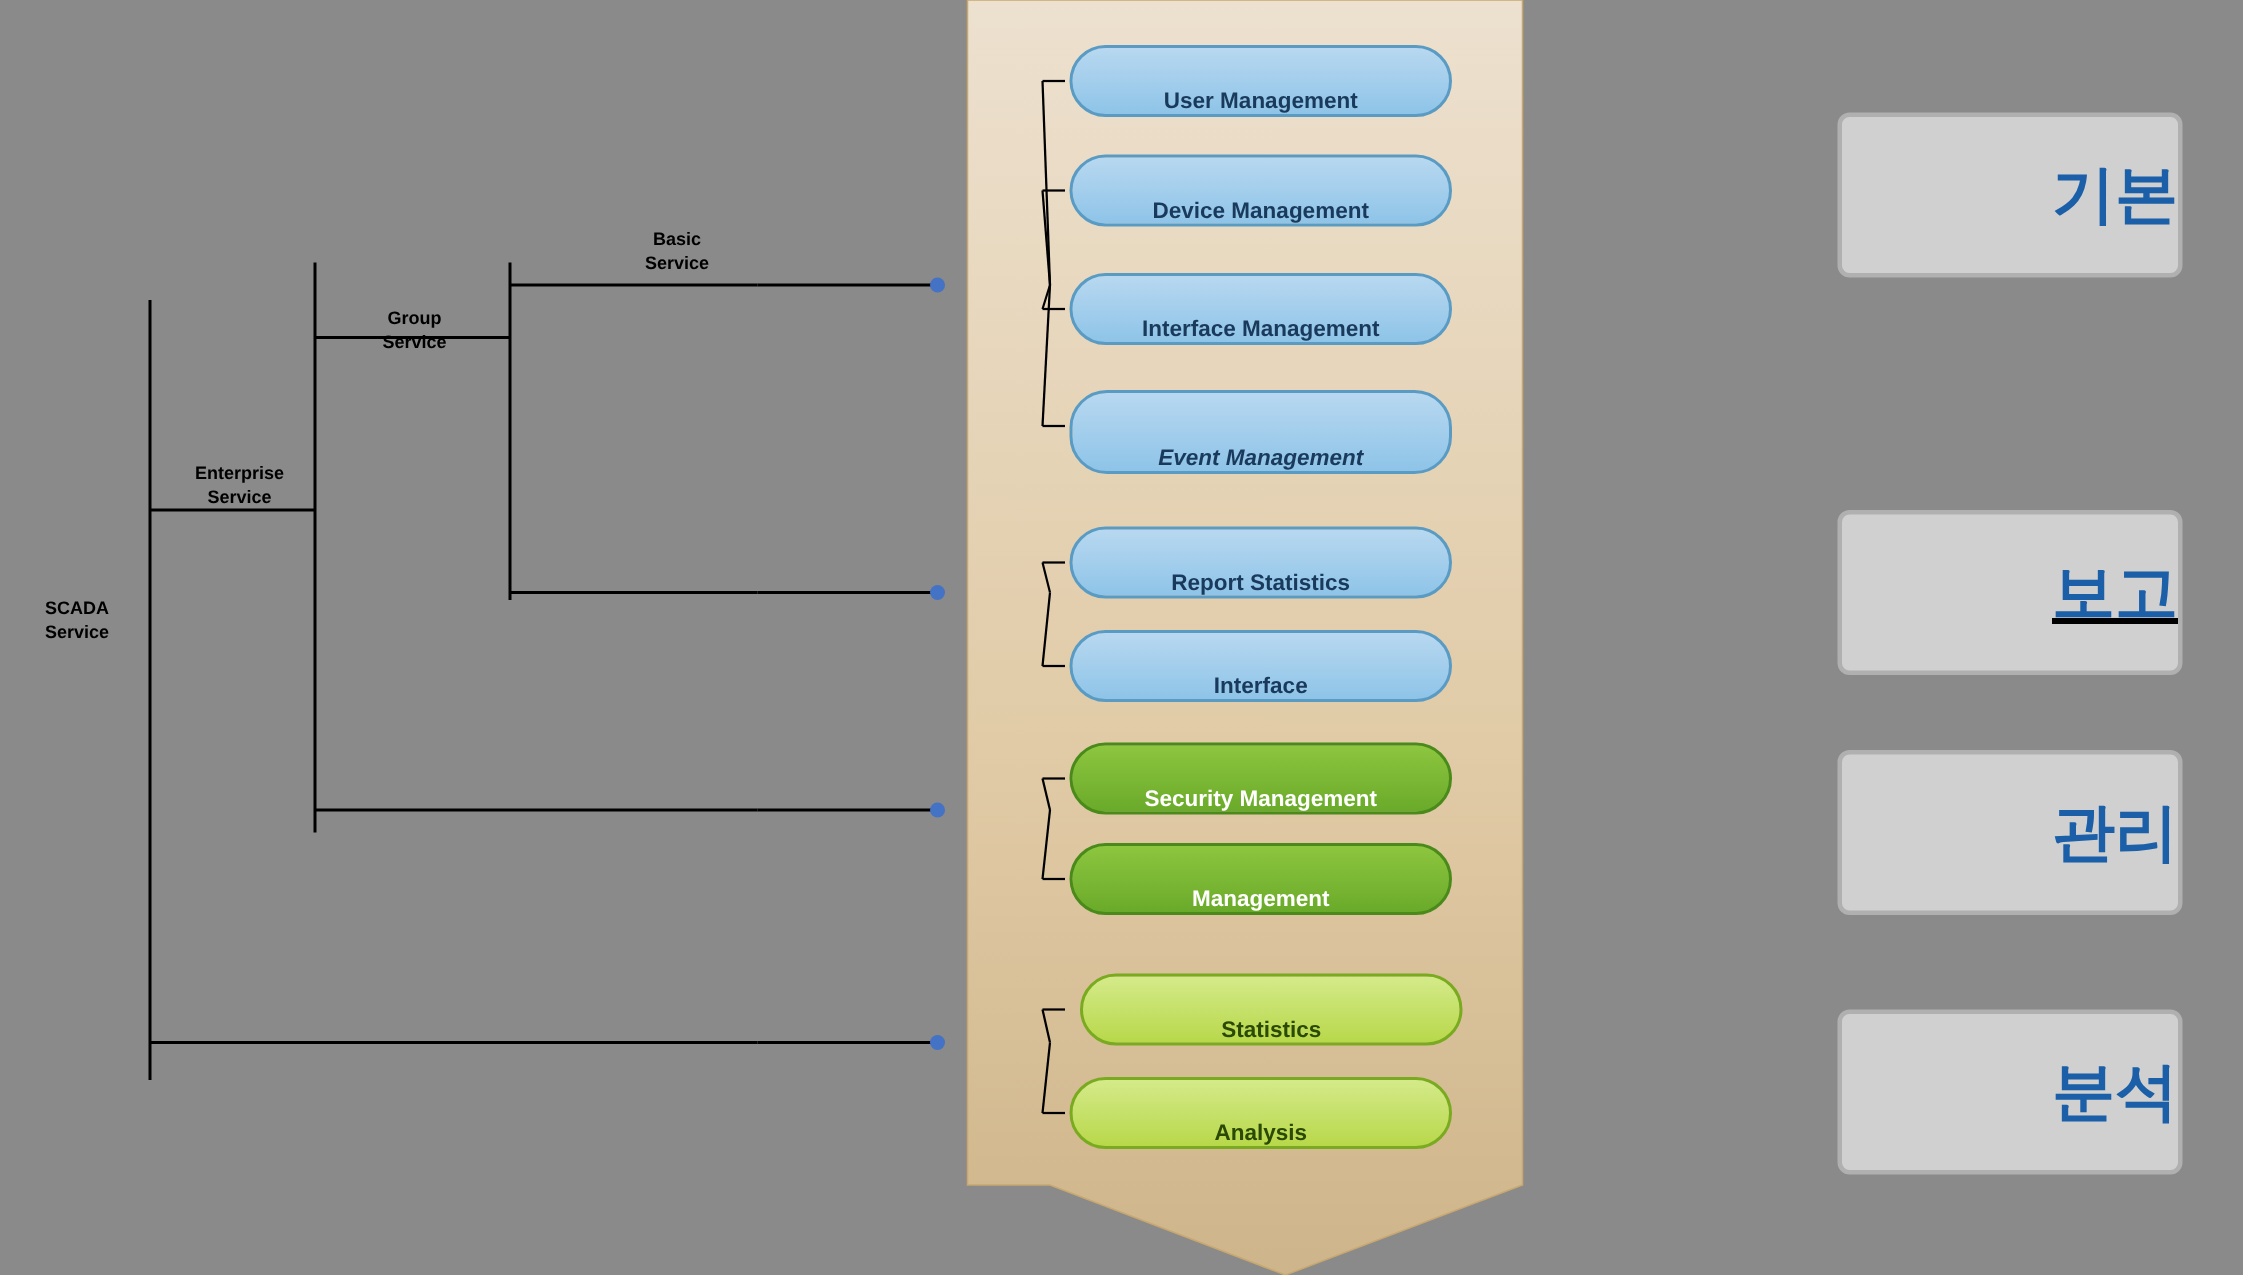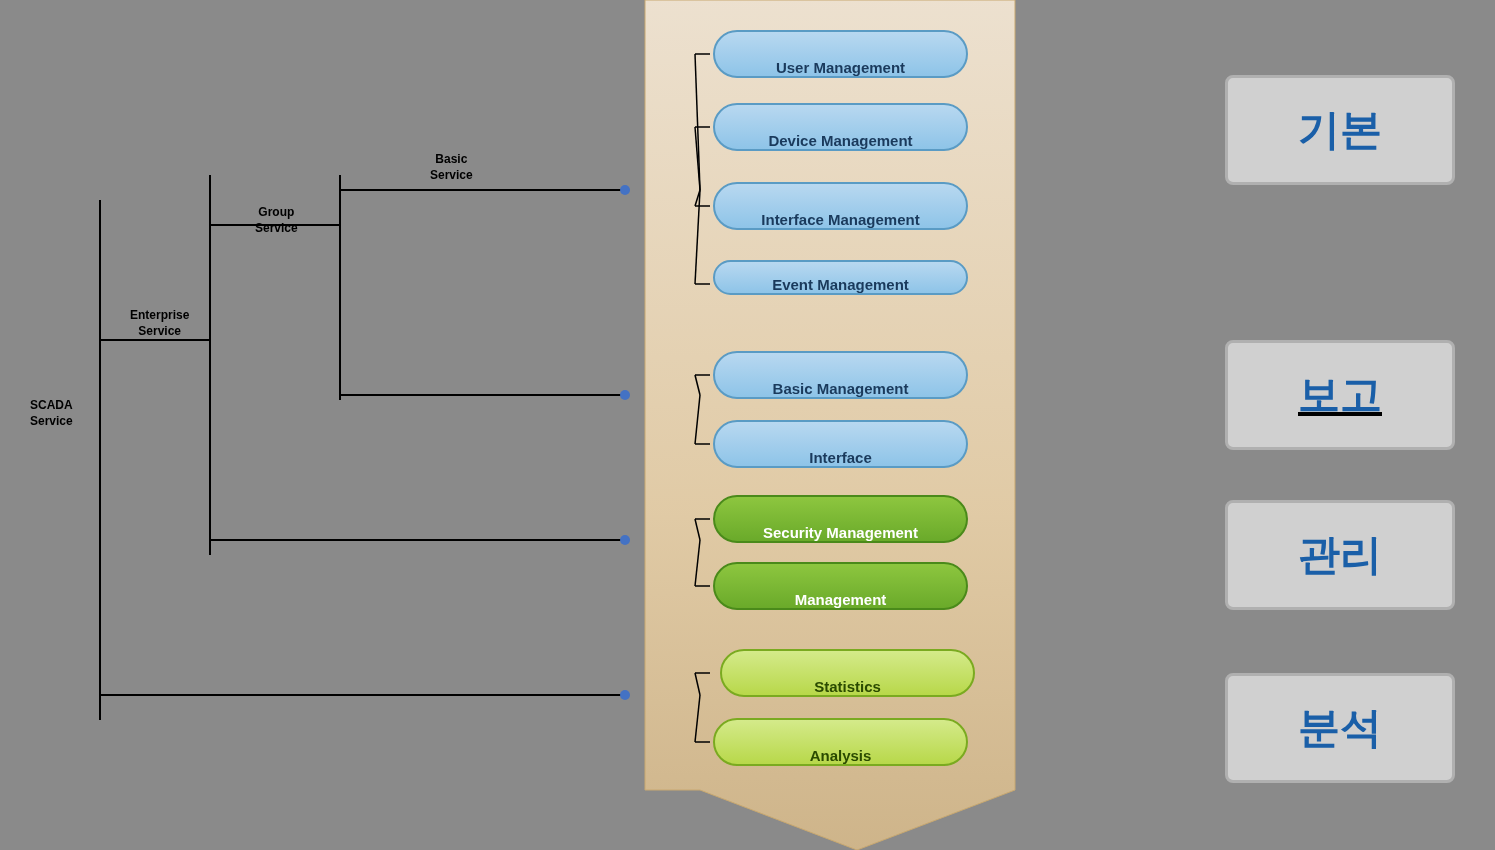--- a/index.html
+++ b/index.html
@@ -21,21 +21,21 @@
       text-align: center;
     }
 
     .category-box {
       background: #d0d0d0;
       border: 3px solid #b0b0b0;
       border-radius: 8px;
       height: 110px;
       display: flex;
       align-items: center;
-      justify-content: center;
+      justify-content: flex-end;
     }
 
     .category-box span {
       font-size: 42px;
       font-weight: bold;
       color: #1a5fa8;
       font-family: 'Malgun Gothic', 'Apple SD Gothic Neo', sans-serif;
     }
 
     .service-box {
@@ -177,26 +177,26 @@
 </div>
 
 <div class="service-box blue" style="position:absolute; left:713px; top:103px; width:255px; height:48px;">
   <span>Device Management</span>
 </div>
 
 <div class="service-box blue" style="position:absolute; left:713px; top:182px; width:255px; height:48px;">
   <span>Interface Management</span>
 </div>
 
-<div class="service-box blue" style="position:absolute; left:713px; top:260px; width:255px; height:35px;">
+<div class="service-box blue" style="position:absolute; left:713px; top:260px; width:255px; height:56px;font-style:italic;">
   <span>Event Management</span>
 </div>
 
 <div class="service-box blue" style="position:absolute; left:713px; top:351px; width:255px; height:48px;">
-  <span>Basic Management</span>
+  <span>Report Statistics</span>
 </div>
 
 <div class="service-box blue" style="position:absolute; left:713px; top:420px; width:255px; height:48px;">
   <span>Interface</span>
 </div>
 
 <div class="service-box green-dark" style="position:absolute; left:713px; top:495px; width:255px; height:48px;">
   <span>Security Management</span>
 </div>
 

